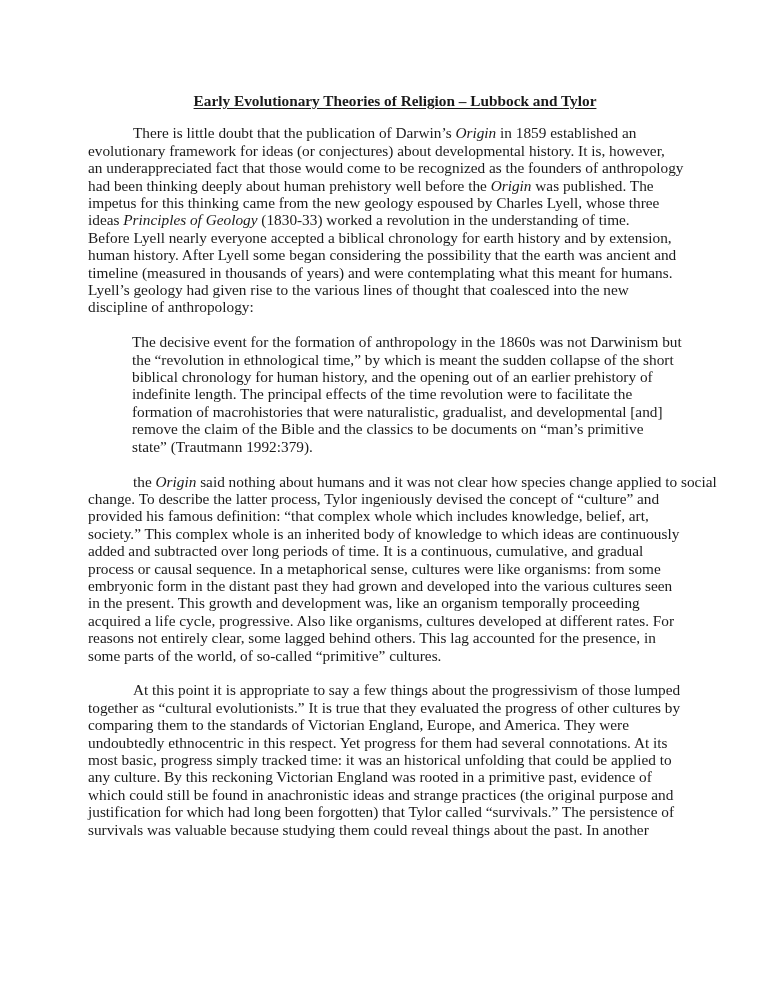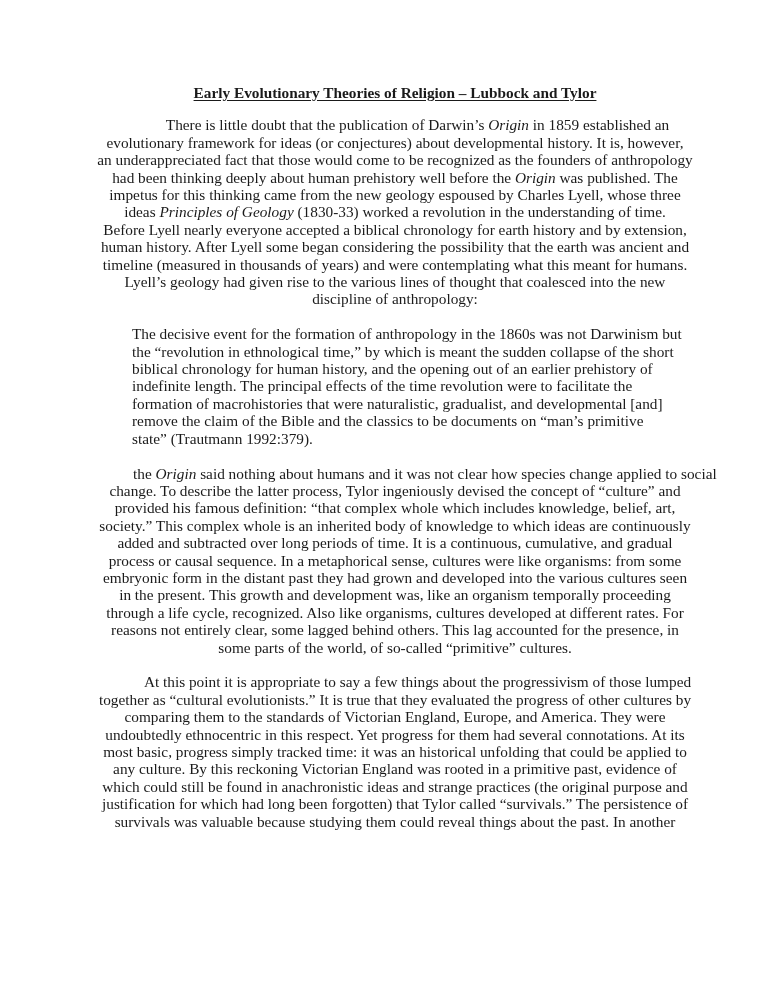--- a/index.html
+++ b/index.html
@@ -11,21 +11,21 @@
     width: 768px;
     height: 994px;
     overflow: hidden;
     position: relative;
     font-family: "Liberation Serif", "DejaVu Serif", serif;
     color: #1a1a1a;
   }
   .page {
     position: absolute;
     left: 88px;
-    top: 84px;
+    top: 92px;
     width: 614px;
     font-size: 15.3px;
     line-height: 17.4px;
   }
   .title {
     text-align: center;
     font-weight: bold;
     text-decoration: underline;
     text-underline-offset: 2px;
     margin: 0 0 15px 0;
@@ -39,21 +39,21 @@
   }
   .quote {
     margin: 0 0 17.4px 44px;
     width: 548px;
   }
   .line {
     display: block;
     white-space: nowrap;
   }
   .para .line:first-child { padding-left: 45px; }
-  .para { text-indent: 0; text-align: center; }
+  .para { text-indent: 0; }
   i { font-style: italic; }
 </style>
 </head>
 <body>
 
 <div class="page">
   <div class="title">Early Evolutionary Theories of Religion – Lubbock and Tylor</div>
   <div id="body-container">
       <div class="para">
         <span class="line"><span>There is little doubt that the publication of Darwin’s </span><i>Origin</i><span> in 1859 established an</span></span>
@@ -79,21 +79,21 @@
       </div>
       <div class="para">
         <span class="line"><span>the </span><i>Origin</i><span> said nothing about humans and it was not clear how species change applied to social</span></span>
         <span class="line"><span>change. To describe the latter process, Tylor ingeniously devised the concept of “culture” and</span></span>
         <span class="line"><span>provided his famous definition: “that complex whole which includes knowledge, belief, art,</span></span>
         <span class="line"><span>society.” This complex whole is an inherited body of knowledge to which ideas are continuously</span></span>
         <span class="line"><span>added and subtracted over long periods of time. It is a continuous, cumulative, and gradual</span></span>
         <span class="line"><span>process or causal sequence. In a metaphorical sense, cultures were like organisms: from some</span></span>
         <span class="line"><span>embryonic form in the distant past they had grown and developed into the various cultures seen</span></span>
         <span class="line"><span>in the present. This growth and development was, like an organism temporally proceeding</span></span>
-        <span class="line"><span>through a life cycle, recognized. Also like organisms, cultures developed at different rates. For</span></span>
+        <span class="line"><span>acquired a life cycle, progressive. Also like organisms, cultures developed at different rates. For</span></span>
         <span class="line"><span>reasons not entirely clear, some lagged behind others. This lag accounted for the presence, in</span></span>
         <span class="line"><span>some parts of the world, of so-called “primitive” cultures.</span></span>
       </div>
       <div class="para">
         <span class="line"><span>At this point it is appropriate to say a few things about the progressivism of those lumped</span></span>
         <span class="line"><span>together as “cultural evolutionists.” It is true that they evaluated the progress of other cultures by</span></span>
         <span class="line"><span>comparing them to the standards of Victorian England, Europe, and America. They were</span></span>
         <span class="line"><span>undoubtedly ethnocentric in this respect. Yet progress for them had several connotations. At its</span></span>
         <span class="line"><span>most basic, progress simply tracked time: it was an historical unfolding that could be applied to</span></span>
         <span class="line"><span>any culture. By this reckoning Victorian England was rooted in a primitive past, evidence of</span></span>

